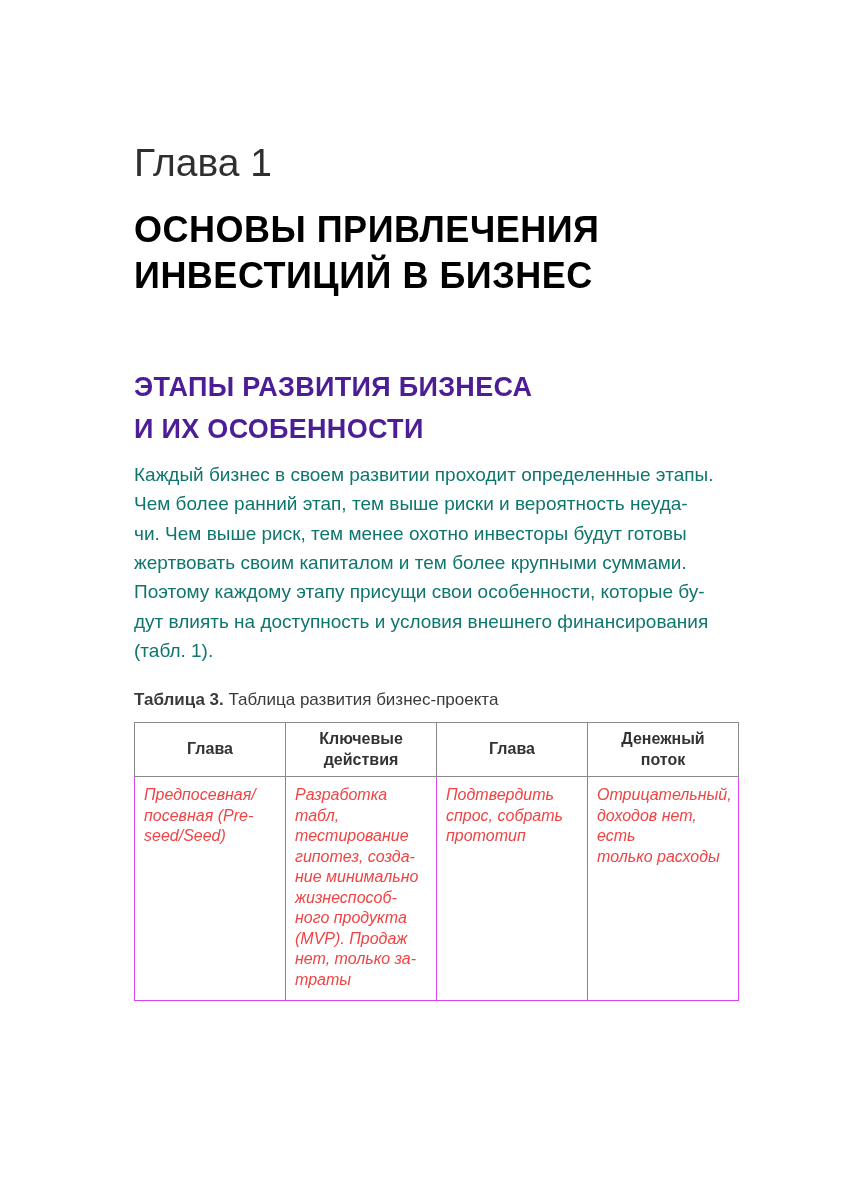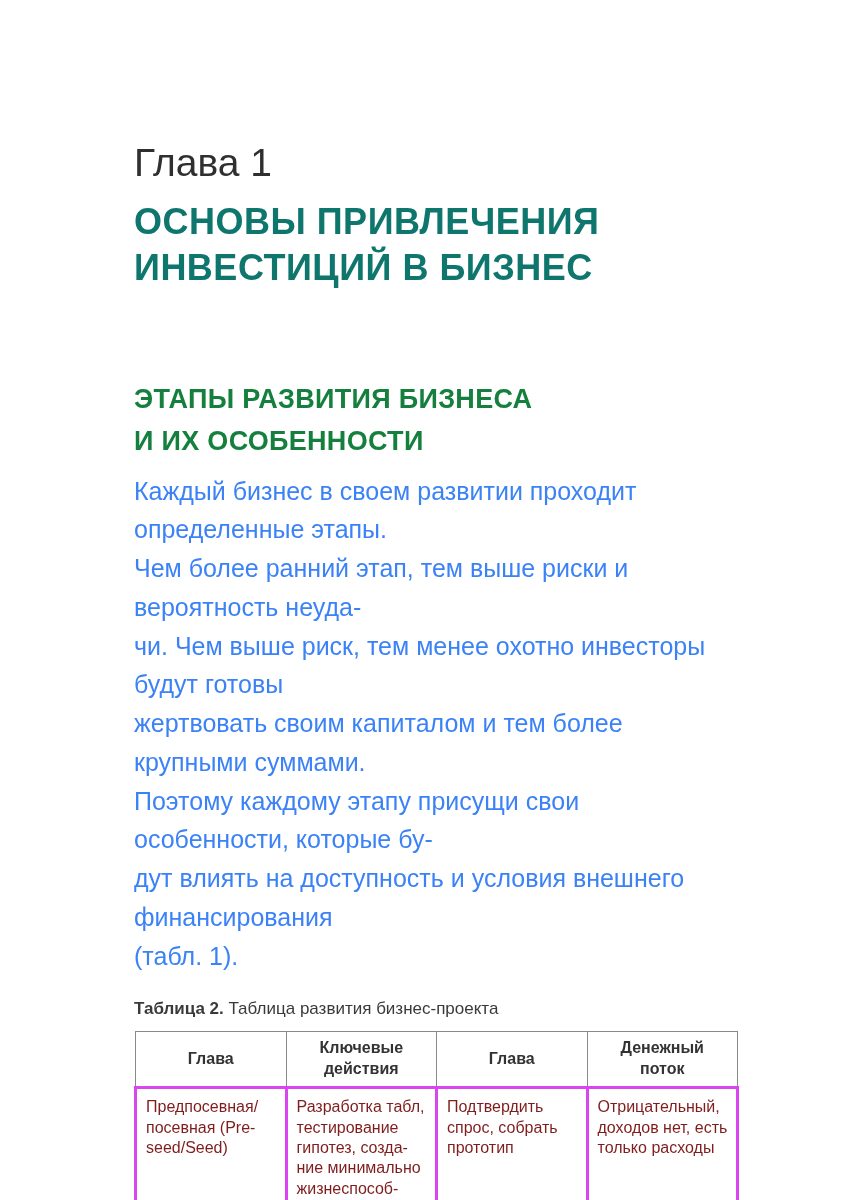--- a/index.html
+++ b/index.html
@@ -23,42 +23,42 @@
     width: 605px;
   }
   .chapter-label {
     margin-top: 142px;
     font-size: 39px;
     font-weight: 400;
     color: #2f2f2f;
     line-height: 1.1;
   }
   .chapter-title {
-    margin-top: 14px;
+    margin-top: 22px;
     font-size: 36px;
     font-weight: 700;
-    color: #0f766e;
+    color: #000000;
     line-height: 1.28;
     letter-spacing: 0.5px;
     white-space: pre-line;
   }
   .section-title {
-    margin-top: 88px;
+    margin-top: 68px;
     font-size: 27px;
     font-weight: 700;
-    color: #15803d;
+    color: #4c1d95;
     line-height: 1.55;
     letter-spacing: 0.3px;
     white-space: pre-line;
   }
   .body-paragraph {
     margin-top: 9px;
-    font-size: 25px;
+    font-size: 19px;
     line-height: 1.55;
-    color: #3b82f6;
+    color: #0f766e;
     white-space: pre-line;
   }
   .table-caption {
     margin-top: 24px;
     font-size: 17px;
     color: #3a3a3a;
   }
   .table-caption .caption-label {
     font-weight: 700;
   }
@@ -73,28 +73,29 @@
     font-size: 16px;
     font-weight: 700;
     color: #333333;
     text-align: center;
     vertical-align: middle;
     padding: 6px 4px;
     line-height: 1.3;
     white-space: pre-line;
   }
   table.stages-table td {
-    border: 3px solid #d946ef;
+    border: 1px solid #d946ef;
     font-size: 16px;
-    color: #7f1d1d;
+    color: #ef4444;
     text-align: left;
     vertical-align: top;
     padding: 8px 7px 10px 9px;
     line-height: 1.28;
     white-space: pre-line;
+    font-style: italic;
   }
 </style>
 </head>
 <body>
 
 <div class="page">
   <div class="content">
 
     <div class="chapter-label">Глава 1</div>
 
@@ -106,21 +107,21 @@
 
     <div class="body-paragraph">Каждый бизнес в своем развитии проходит определенные этапы.
 Чем более ранний этап, тем выше риски и вероятность неуда-
 чи. Чем выше риск, тем менее охотно инвесторы будут готовы
 жертвовать своим капиталом и тем более крупными суммами.
 Поэтому каждому этапу присущи свои особенности, которые бу-
 дут влиять на доступность и условия внешнего финансирования
 (табл. 1).</div>
 
     <div class="table-caption">
-      <span class="caption-label">Таблица 2.</span>
+      <span class="caption-label">Таблица 3.</span>
       <span class="caption-text">Таблица развития бизнес-проекта</span>
     </div>
 
     <table class="stages-table">
       <thead>
         <tr>
           <th>Глава</th>
           <th>Ключевые
 действия</th>
           <th>Глава</th>

